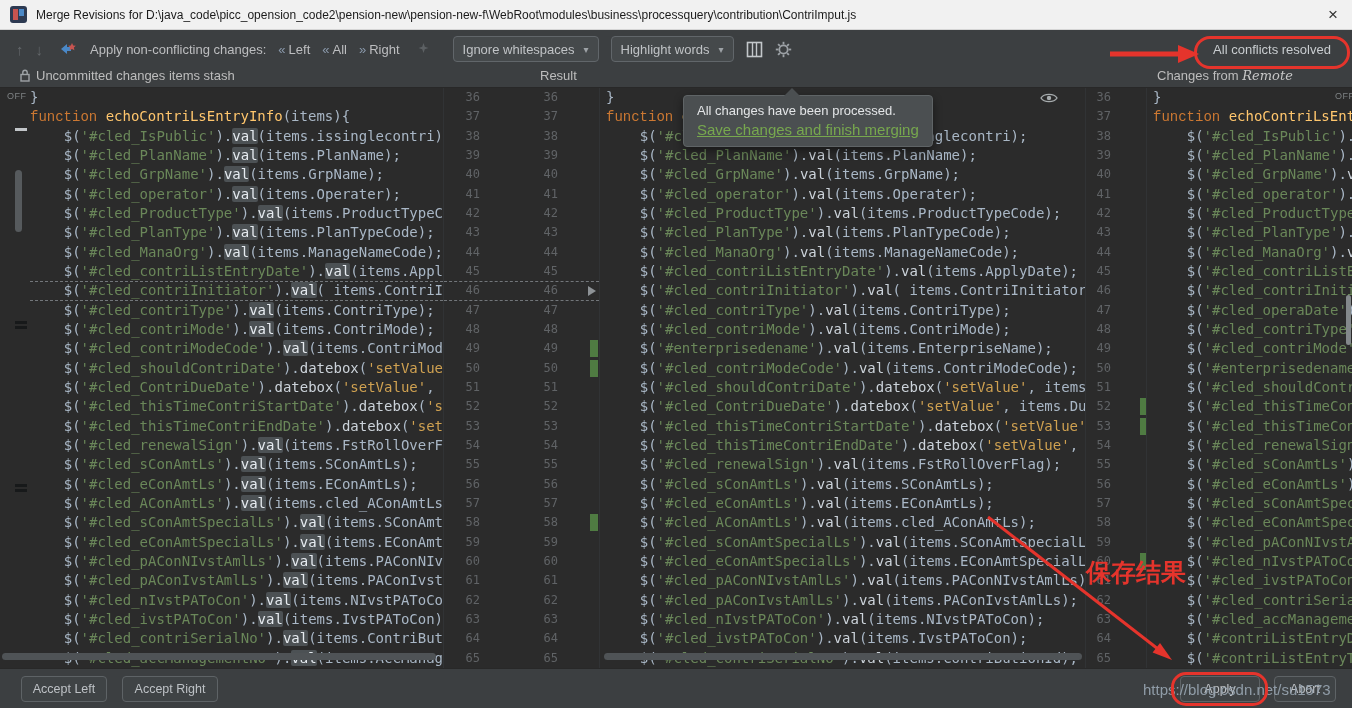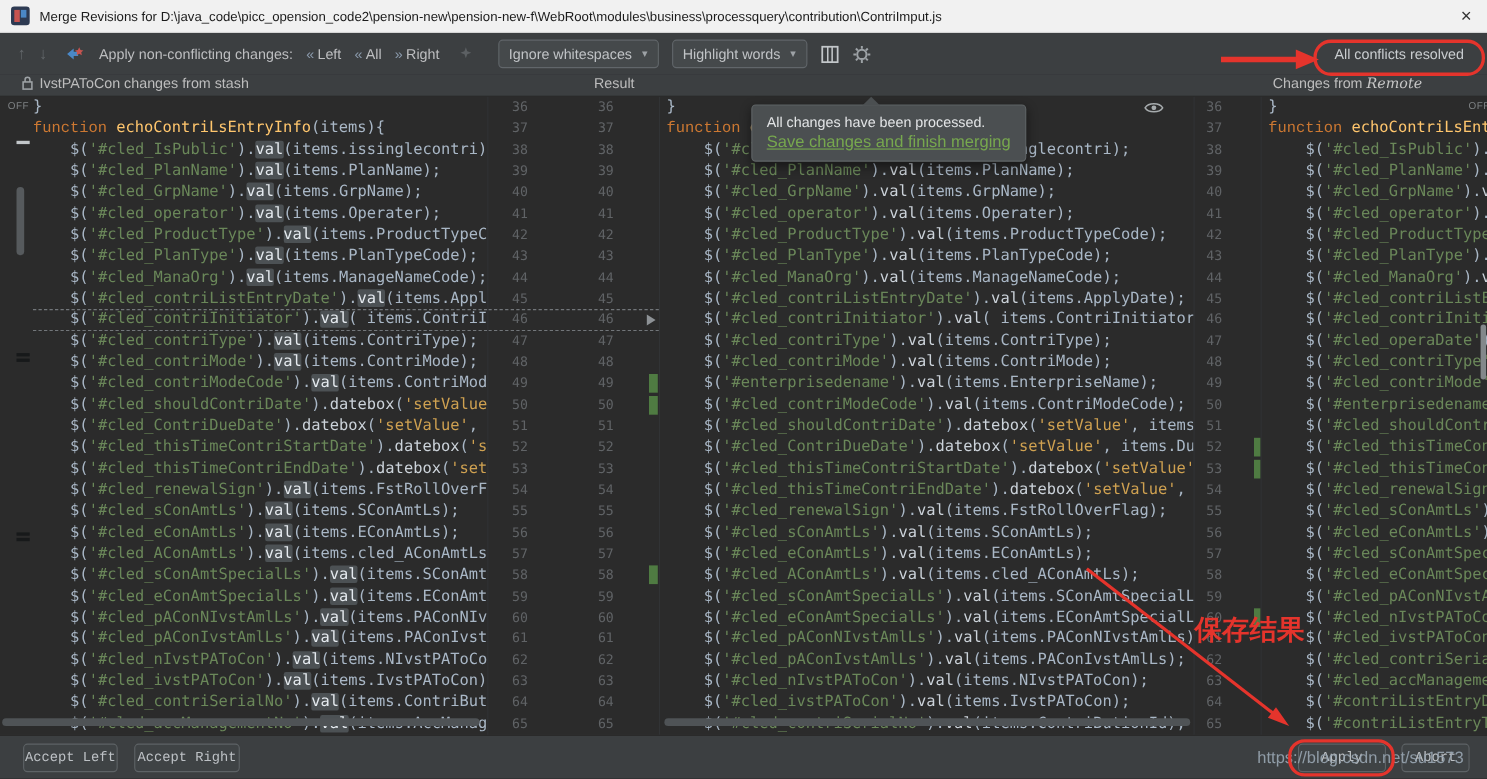--- a/index.html
+++ b/index.html
@@ -87,21 +87,21 @@
            border-radius:4px;padding:7px 13px 8px;box-shadow:0 4px 10px rgba(0,0,0,.45);}
   #tooltip .tt1{font-size:13px;color:#e3e5e7;white-space:nowrap;}
   #tooltip .tt2{font-size:15px;color:#77a84e;white-space:nowrap;display:block;margin-top:3px;cursor:pointer;text-decoration:underline;}
   #tooltip .tip-arrow{position:absolute;left:100px;top:-8px;width:0;height:0;
            border-left:8px solid transparent;border-right:8px solid transparent;border-bottom:8px solid #4b4f51;}
 
   
   #footer{height:40px;background:#3c3f41;border-top:1px solid #282828;position:relative;box-sizing:border-box;}
   .btn{position:absolute;top:7px;height:26px;background:#3f4345;border:1px solid #5e6366;border-radius:4px;
        color:#bdc1c5;font-size:12.5px;display:flex;align-items:center;justify-content:center;
-       box-sizing:border-box;padding:0 13px;white-space:nowrap;font-family:Liberation Mono, monospace;}
+       box-sizing:border-box;padding:0 13px;white-space:nowrap;}
 
   
   .anno{position:absolute;z-index:40;pointer-events:none;}
   #anno-svg{left:0;top:0;width:1352px;height:708px;}
   .red-box{border:3px solid #e5342c;box-sizing:border-box;}
   #red-box-top{left:1194px;top:36px;width:156px;height:33px;border-radius:16px;}
   #red-box-bottom{left:1171px;top:672px;width:97px;height:34px;border-radius:15px;}
   .cn-text{color:#e5342c;font-weight:bold;white-space:nowrap;}
   #cn-top{left:948px;top:41px;font-size:23px;}
   #cn-bottom{left:1086px;top:556px;font-size:25px;}
@@ -183,21 +183,21 @@
     </svg>
     <div class="resolved-label">All conflicts resolved</div>
   </div>
 
   <div id="headers">
     <span id="hdr-left">
       <svg width="10" height="13" viewBox="0 0 10 13">
         <rect x="1" y="5.5" width="8" height="6.5" fill="none" stroke="#9ea3a6" stroke-width="1.4"></rect>
         <path d="M2.8 5.5 V3.5 a2.2 2.2 0 0 1 4.4 0 V5.5" fill="none" stroke="#9ea3a6" stroke-width="1.4"></path>
       </svg>
-      <span>IvstPAToCon changes from stash</span>
+      <span>Uncommitted changes items stash</span>
     </span>
     <span id="hdr-mid">Result</span>
     <span id="hdr-right"><span>Changes from </span><span class="branch">Remote</span></span>
   </div>
 
   <div id="editor">
     <div id="edge" class="col">
       <span class="off-label">OFF</span>
       <span class="mark-dash" style="top:40px"></span>
       <span class="vthumb" style="left:15px;top:82px;width:7px;height:62px"></span>

